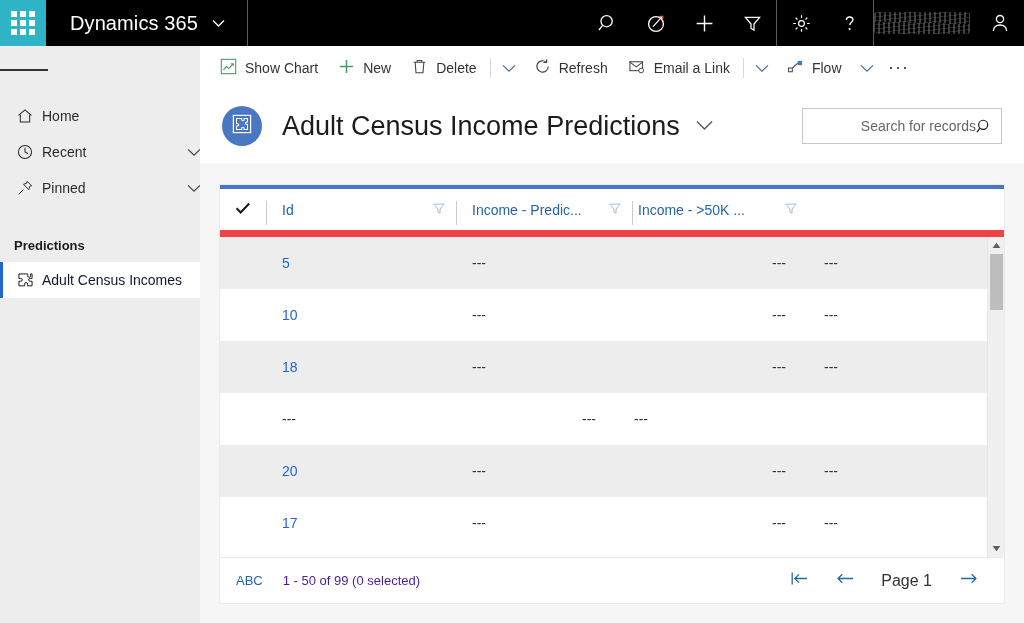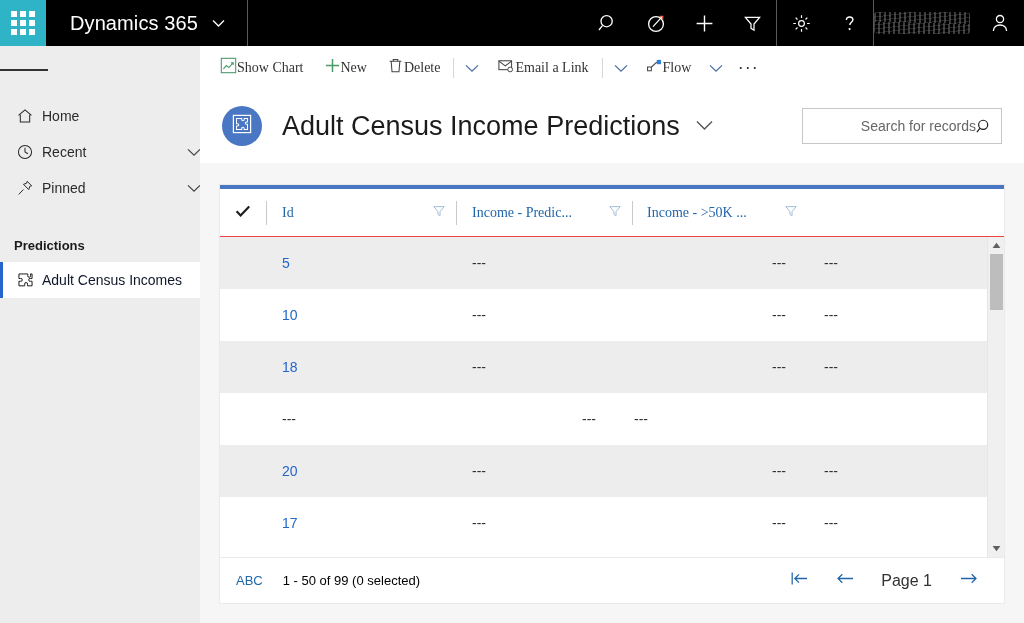--- a/index.html
+++ b/index.html
@@ -108,23 +108,23 @@
 
   
   .cmdbar {
     position: absolute; top: 46px; left: 200px;
     width: 824px; height: 43px;
     background: #ffffff;
     display: flex; align-items: center;
     padding-left: 10px;
   }
   .cmd {
-    height: 43px; display: flex; align-items: center; 
+    height: 43px; display: flex; align-items: center; gap: 8px;
     padding: 0 10px; cursor: pointer;
-    font-size: 14px; color: #333333; white-space: nowrap; font-family: Liberation Serif, serif;
+    font-size: 14px; color: #333333; white-space: nowrap;
   }
   .cmd-chev {
     height: 43px; width: 30px;
     display: flex; align-items: center; justify-content: center;
     cursor: pointer; color: #4a6fa5;
   }
   .cmd-sep { width: 1px; height: 20px; background: #d8d8d8; margin: 0 3px; }
   .cmd-ell {
     height: 43px; width: 34px; display: flex;
     align-items: center; justify-content: center;
@@ -173,43 +173,42 @@
   .grid-wrap {
     position: absolute; top: 22px; left: 20px;
     width: 784px; height: 418px;
     background: #ffffff;
     border-top: 4px solid #4a77c4;
     display: flex; flex-direction: column;
     box-shadow: 0 0 0 1px #eaeaea;
   }
   .grid-head {
     height: 48px; display: flex; align-items: stretch;
-    background: #ffffff; border-bottom: 1px solid #ef4444;
+    background: #ffffff; border-bottom: 7px solid #ef4444;
     flex: 0 0 48px;
-    font-family: Liberation Serif, serif;
   }
   .hcell {
     display: flex; align-items: center; position: relative;
     font-size: 14px; color: #2266aa;
   }
   .hcell .hlabel {
     white-space: nowrap; overflow: hidden; cursor: pointer;
   }
   .hcell .hfilter {
     position: absolute; right: 10px; top: 50%;
     transform: translateY(-50%); cursor: pointer;
   }
   .hcell.divider::before {
     content: ""; position: absolute; left: 0; top: 12px;
     width: 1px; height: 24px; background: #c9c9c9;
   }
   .col-check { width: 46px; justify-content: center; flex: 0 0 46px; }
   .col-id    { width: 190px; flex: 0 0 190px; padding-left: 16px; }
   .col-pred  { width: 176px; flex: 0 0 176px; padding-left: 16px; }
-  .col-50k   { width: 176px; flex: 0 0 176px; padding-left: 15px; }
+  .col-50k   { width: 176px; flex: 0 0 176px; padding-left: 6px; }
   .col-expl  { width: 178px; flex: 0 0 178px; padding-left: 16px; }
 
   .grid-body { flex: 1 1 auto; display: flex; overflow: hidden; }
   .rows { flex: 1 1 auto; }
   .row {
     height: 52px; display: flex; align-items: center;
     background: #ffffff; cursor: pointer;
   }
   .row.alt { background: #ededed; }
   .cell { display: flex; align-items: center; font-size: 14px; color: #333; }
@@ -240,21 +239,21 @@
 
   
   .grid-foot {
     height: 46px; flex: 0 0 46px;
     border-top: 1px solid #eaeaea; background: #ffffff;
     display: flex; align-items: center; padding: 0 16px;
   }
   .abc-link {
     font-size: 13px; color: #2266aa; cursor: pointer; margin-right: 20px;
   }
-  .rec-count { font-size: 13px; color: #000000; white-space: nowrap; }
+  .rec-count { font-size: 13px; color: #4c1d95; white-space: nowrap; }
   .foot-spacer { flex: 1 1 auto; }
   .pager { display: flex; align-items: center; gap: 6px; }
   .pg-btn {
     width: 40px; height: 34px; display: flex;
     align-items: center; justify-content: center;
     cursor: pointer; color: #2266aa;
   }
   .pg-label {
     font-size: 16px; color: #333333; padding: 0 10px; white-space: nowrap;
   }
@@ -458,20 +457,29 @@
   <div class="cmd-sep"></div>
 
   <div class="cmd-chev">
     <span>
       <svg width="14" height="9" viewBox="0 0 14 9">
           <path d="M1 1.4L7 7.2 13 1.4" stroke="#4a6fa5" stroke-width="1.3" fill="none"></path>
         </svg>
     </span>
   </div>
 
+  <div class="cmd">
+    <span>
+      <svg width="17" height="17" viewBox="0 0 18 18">
+        <path d="M15 9a6 6 0 1 1-2.1-4.6" stroke="#444" stroke-width="1.25" fill="none"></path>
+        <path d="M13.4 1.4v3.4h-3.4" stroke="#444" stroke-width="1.25" fill="none"></path>
+      </svg>
+    </span>
+    <span>Refresh</span>
+  </div>
 
   <div class="cmd">
     <span>
       <svg width="18" height="17" viewBox="0 0 19 18">
         <rect x="2" y="4" width="13.4" height="9.4" stroke="#444" stroke-width="1.1" fill="none"></rect>
         <path d="M2 4.4l6.7 5 6.7-5" stroke="#444" stroke-width="1.1" fill="none"></path>
         <circle cx="13.9" cy="13.2" r="2.5" stroke="#444" stroke-width="1.05" fill="#ffffff"></circle>
       </svg>
     </span>
     <span>Email a Link</span>

